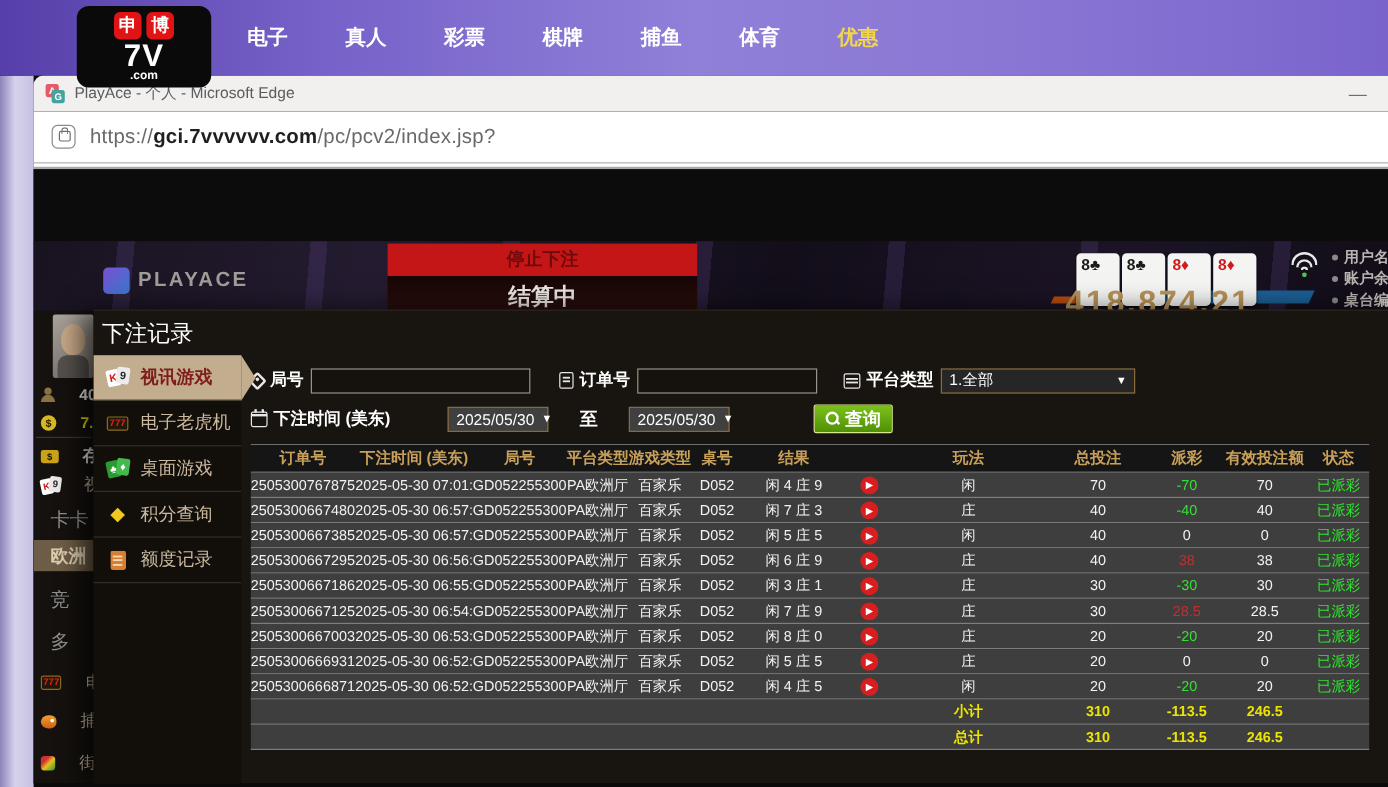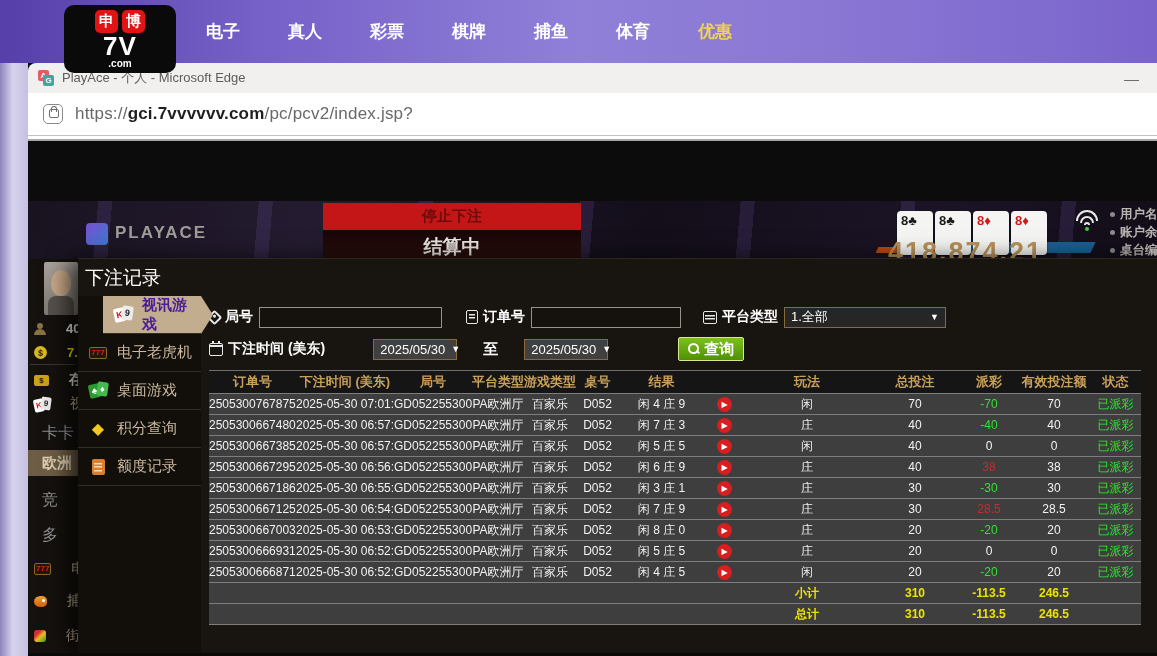--- a/index.html
+++ b/index.html
@@ -114,21 +114,21 @@
   .i-arc { width:12px; height:12px; border-radius:3px; background:linear-gradient(135deg,#d03030 30%,#e8c020 55%,#2a9a30); }
 
   
   .modal { position:absolute; left:50px; top:117px; width:1079px; height:395px; background:#18140f; z-index:5;
     border-top:1px solid #2c261d; box-shadow:-10px 0 20px rgba(0,0,0,.65); }
   .m-title { height:37px; display:flex; align-items:center; padding-left:7px; color:#fff; font-size:19px; }
   .m-body { display:flex; height:358px; }
   .tabs { width:147px; background:#120f0a; }
   .tab { height:38px; display:flex; align-items:center; gap:8px; padding-left:9px; border-bottom:1px solid #332d23;
     color:#cbb9a0; font-size:15px; position:relative; cursor:pointer; }
-  .tab.active { background:#c2ad8e; color:#4c1d95; font-weight:bold;margin-left:25px; }
+  .tab.active { background:#c2ad8e; color:#7f1d1d; font-weight:bold; }
   .tab.active:after { content:""; position:absolute; right:-12px; top:50%; transform:translateY(-50%);
     border-left:12px solid #c2ad8e; border-top:19px solid transparent; border-bottom:19px solid transparent; z-index:6; }
   .ticon { width:22px; height:18px; display:flex; align-items:center; justify-content:center; flex:0 0 22px; }
   .i-gcards { width:18px; height:17px; position:relative; }
   .i-gcards.green:before { background:#2a9a30; color:#fff; content:"♣"; }
   .i-gcards.green:after { background:#45b94d; color:#fff; content:"♦"; }
   .i-gcards:before { content:"K"; position:absolute; left:0; top:2px; width:11px; height:14px; background:#fff; color:#d01818;
     font-size:9px; font-weight:bold; border-radius:2px; transform:rotate(-12deg); text-align:center; line-height:14px; }
   .i-gcards:after { content:"9"; position:absolute; left:8px; top:0; width:11px; height:14px; background:#ececec; color:#222;
     font-size:9px; font-weight:bold; border-radius:2px; transform:rotate(8deg); text-align:center; line-height:14px; }

